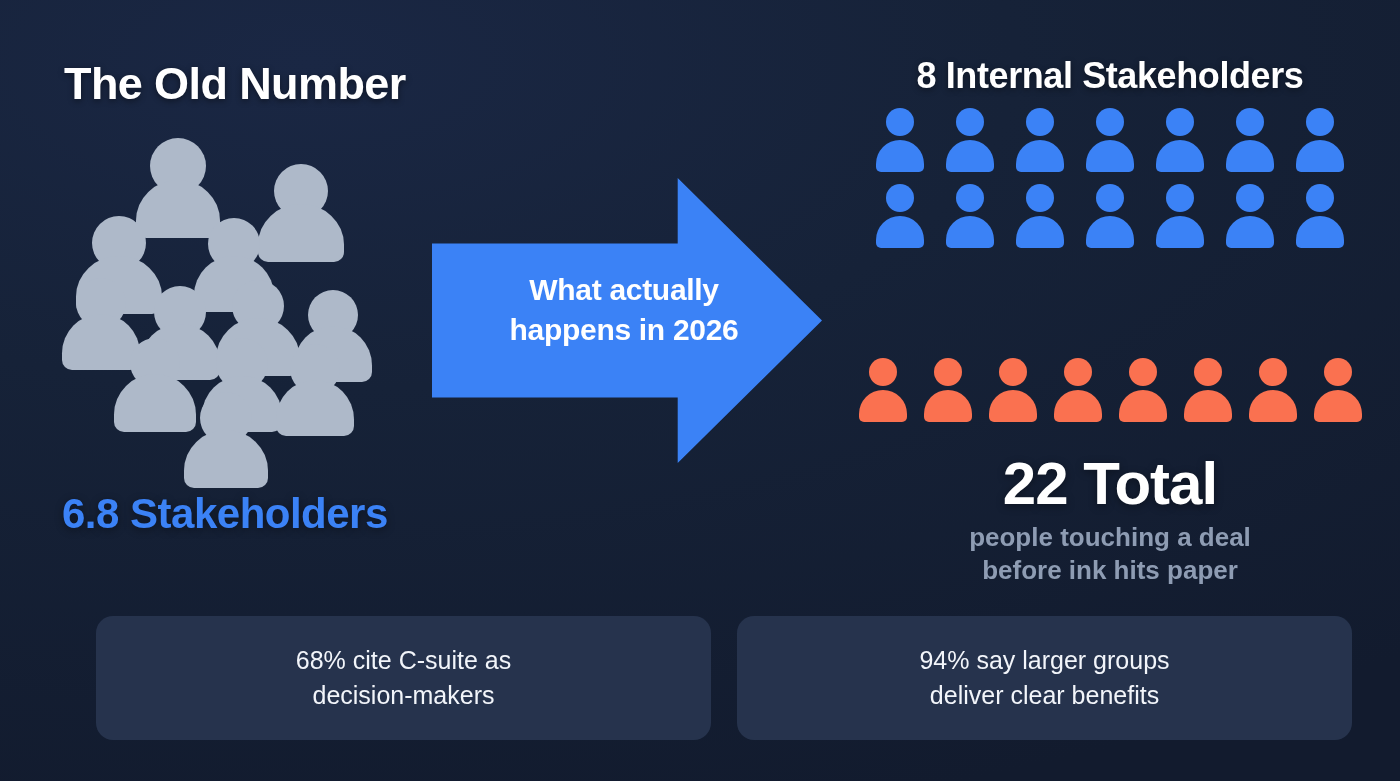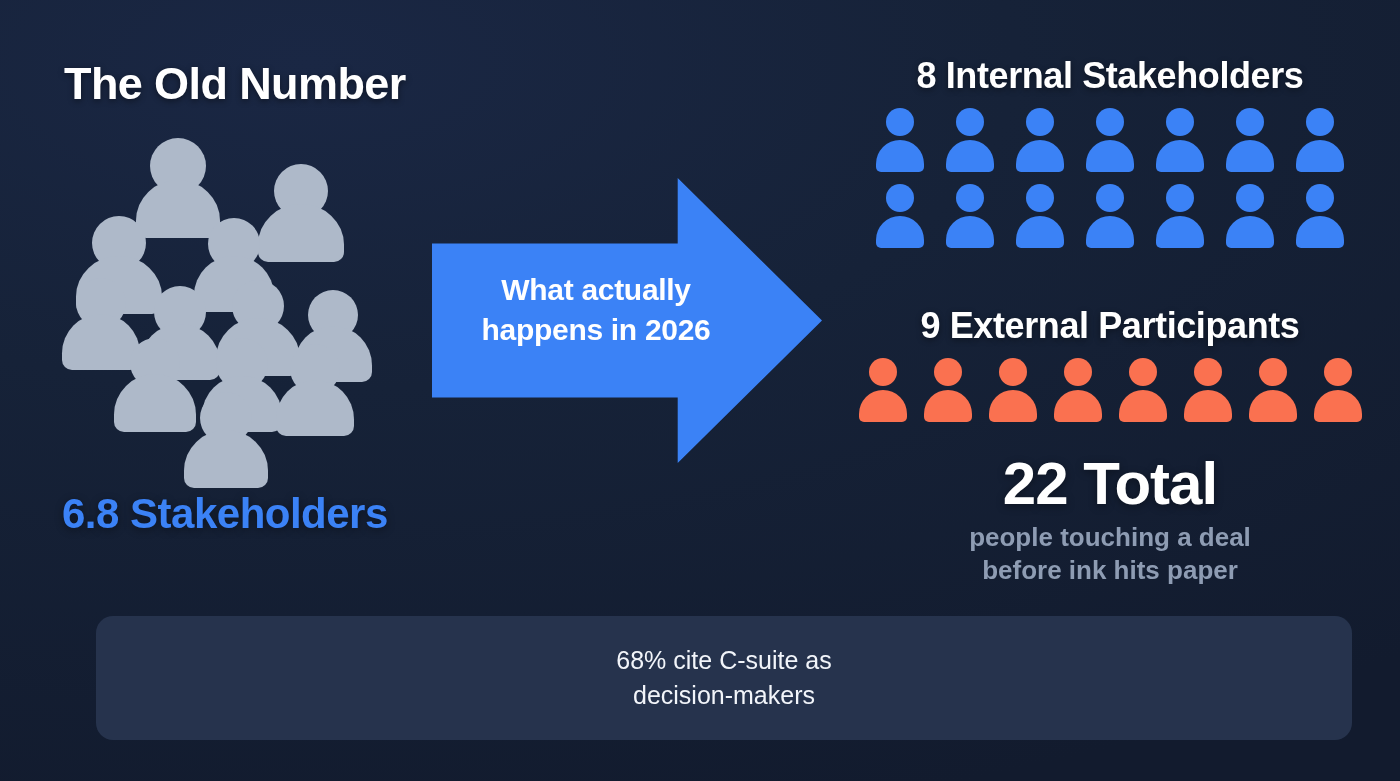--- a/index.html
+++ b/index.html
@@ -89,21 +89,21 @@
     height: 285px;
   }
   #arrow-shape {
     position: absolute;
     inset: 0;
     background: #3b82f6;
     clip-path: polygon(0% 23%, 63% 23%, 63% 0%, 100% 50%, 63% 100%, 63% 77%, 0% 77%);
   }
   #arrow-label {
     position: absolute;
-    left: 24px;
+    left: 52px;
     top: 92px;
     width: 280px;
     text-align: center;
     font-size: 30px;
     font-weight: 700;
     color: #ffffff;
     line-height: 1.33;
     letter-spacing: -0.3px;
   }
   #arrow-label .line { display: block; }
@@ -380,21 +380,20 @@
             <span class="head"></span>
             <span class="body"></span>
           </div>
         <div class="p-icon blue">
             <span class="head"></span>
             <span class="body"></span>
           </div>
       </div>
     </div>
 
-    <h2 id="external-heading">9 External Participants</h2>
 
     <div id="external-icons">
       <div class="icon-row">
         <div class="p-icon orange">
             <span class="head"></span>
             <span class="body"></span>
           </div>
         <div class="p-icon orange">
             <span class="head"></span>
             <span class="body"></span>
@@ -435,15 +434,21 @@
     </div>
   </section>
 
   <section id="stat-cards">
     <div class="stat-card">
       <div class="card-text">
         <span class="line">68% cite C-suite as</span>
         <span class="line">decision-makers</span>
       </div>
     </div>
+    <div class="stat-card">
+      <div class="card-text">
+        <span class="line">94% say larger groups</span>
+        <span class="line">deliver clear benefits</span>
+      </div>
+    </div>
   </section>
 
 </div>
 
 </body></html>

